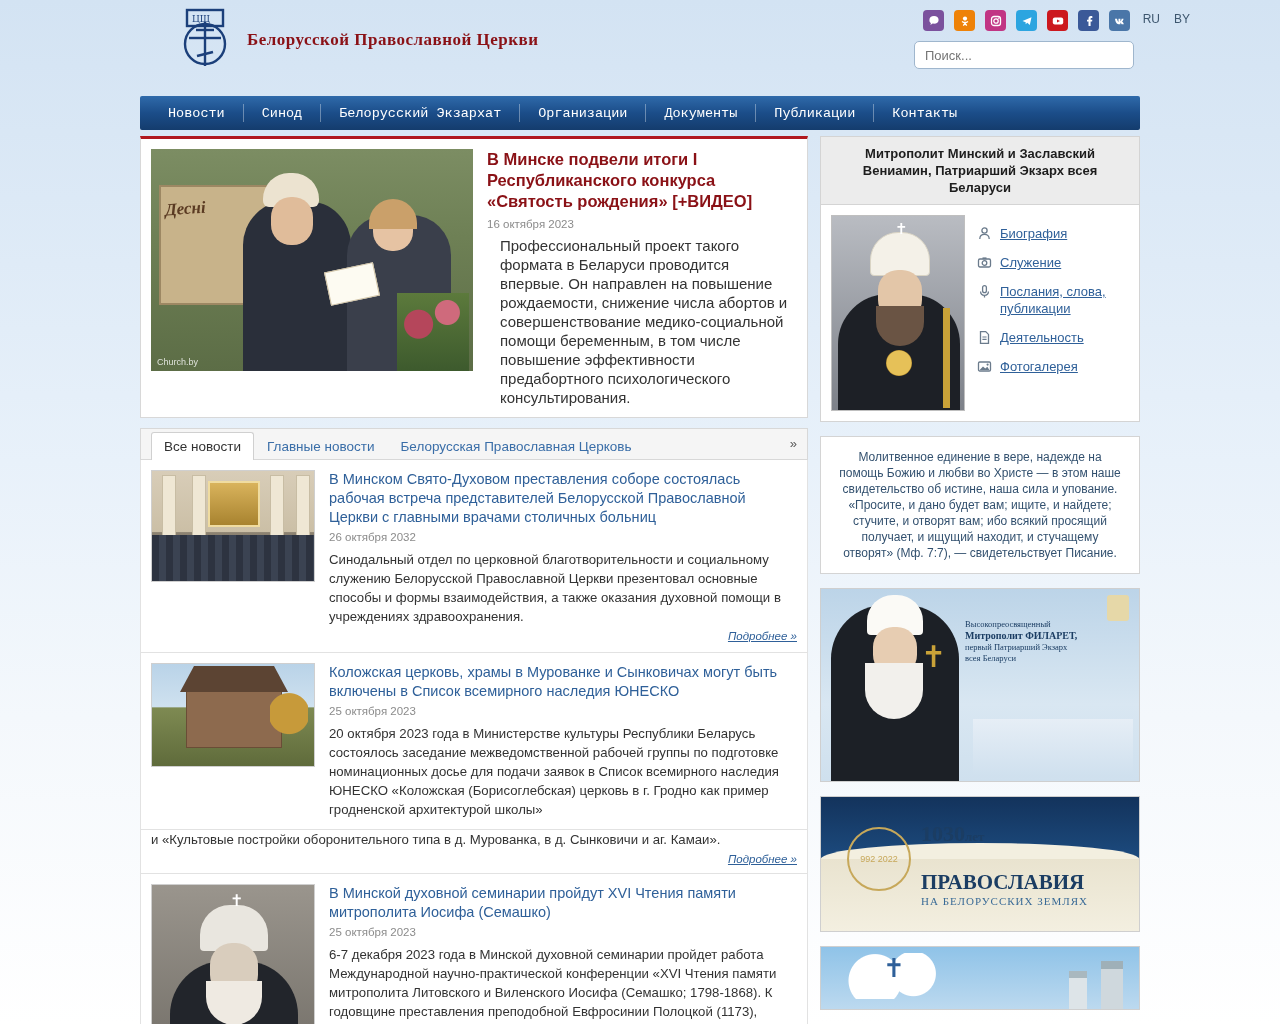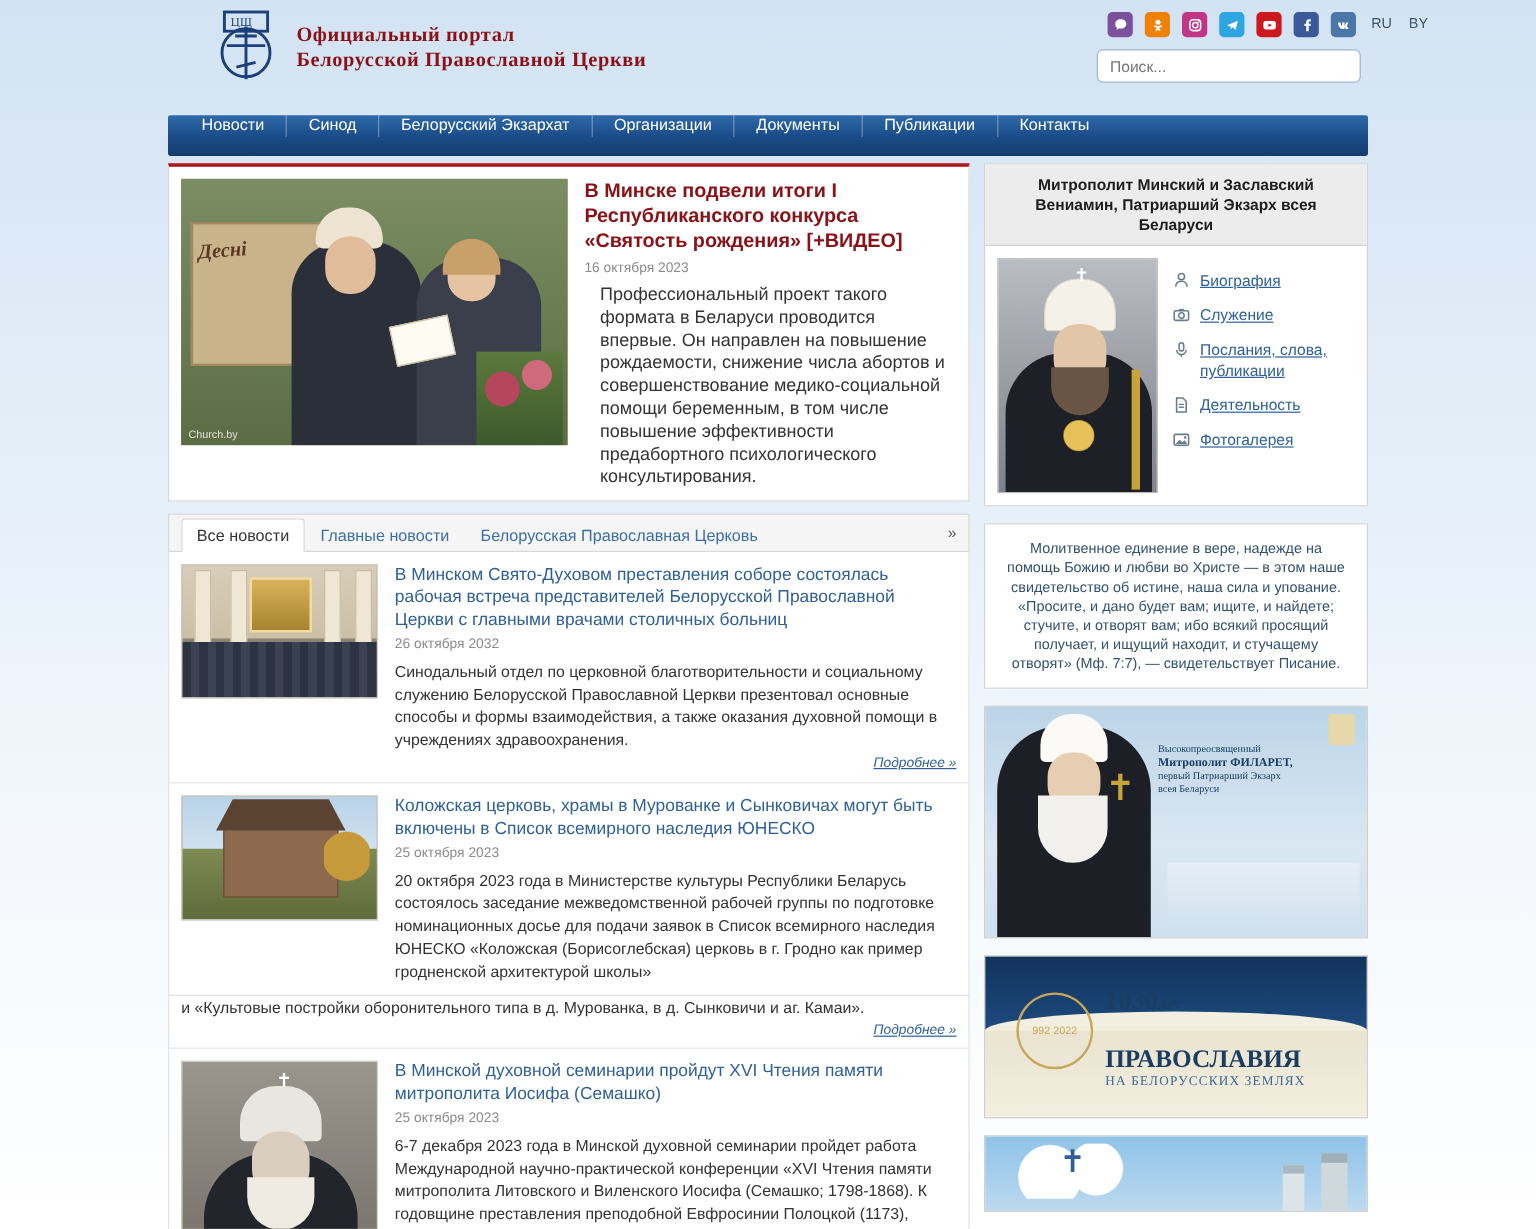--- a/index.html
+++ b/index.html
@@ -70,22 +70,23 @@
     font-family: "Liberation Sans", sans-serif;
     outline: none;
   }
   
   .navbar {
     position: absolute;
     left: 140px; top: 96px;
     width: 1000px; height: 34px;
     background: linear-gradient(to bottom, #2f6aaa 0%, #1b4d89 50%, #143c6d 100%);
     border-radius: 2px;
-    display: flex; 
+    display: flex; align-items: center;
     padding: 0 10px;
+    font-family: Liberation Mono, monospace;
   }
   .navbar .nav-item {
     color: #fff;
     font-size: 13.5px;
     padding: 0 18px;
     white-space: nowrap;
     cursor: pointer;
   }
   .navbar .sep {
     width: 1px; height: 18px;
@@ -496,21 +497,20 @@
             <circle cx="30" cy="36" r="20"></circle>
             <path d="M30 14 V 58"></path>
             <path d="M14 30 H 46"></path>
             <path d="M21 22 H 39"></path>
             <path d="M22 48 L 38 44"></path>
           </g>
           <text x="17" y="14" font-size="9" fill="#1b3f7a" font-family="DejaVu Serif, serif">ЦЩ</text>
         </svg>
       </span>
       <span class="site-title">
-        <span class="l1">Официальный  портал</span>
         <span class="l2">Белорусской  Православной  Церкви</span>
       </span>
     </div>
 
     <div class="social-row">
       <span class="soc" style="background:#7b519d">
         <svg width="12" height="12" viewBox="0 0 12 12">
             <path d="M6 1c2.8 0 4.6 1.7 4.6 3.9 0 2.1-1.8 3.8-4.6 3.8-.5 0-1-.05-1.4-.15L2.4 10l.5-1.9C1.6 7.4 1.4 6.2 1.4 4.9 1.4 2.7 3.2 1 6 1z" fill="#fff"></path>
           </svg>
       </span>

